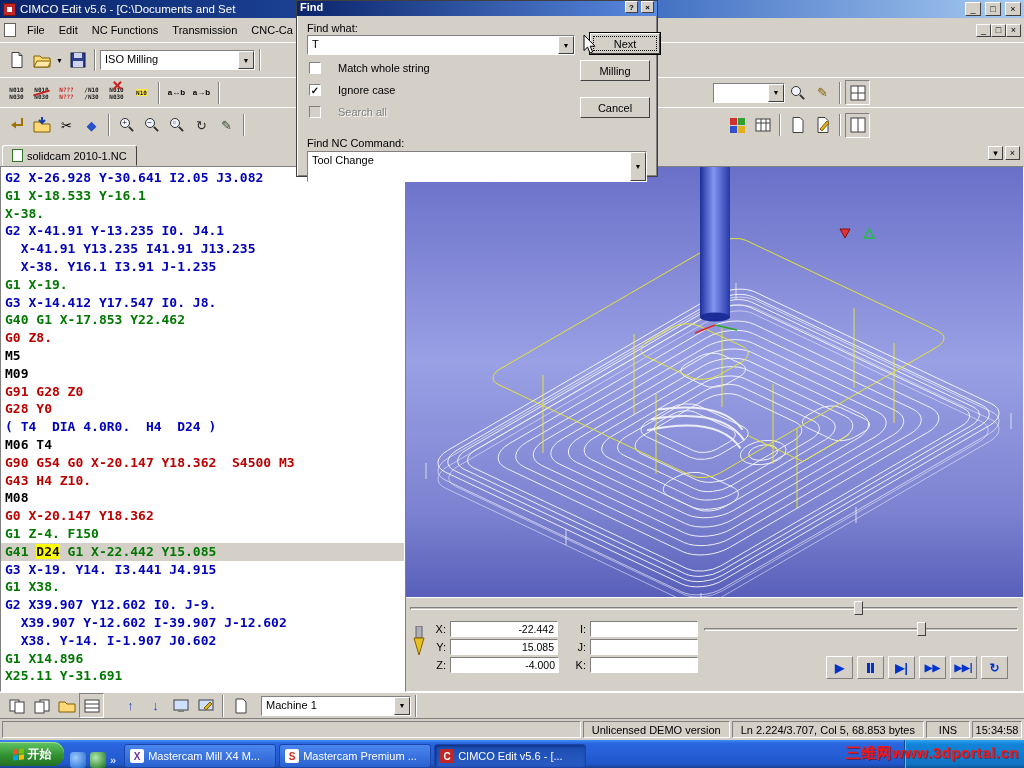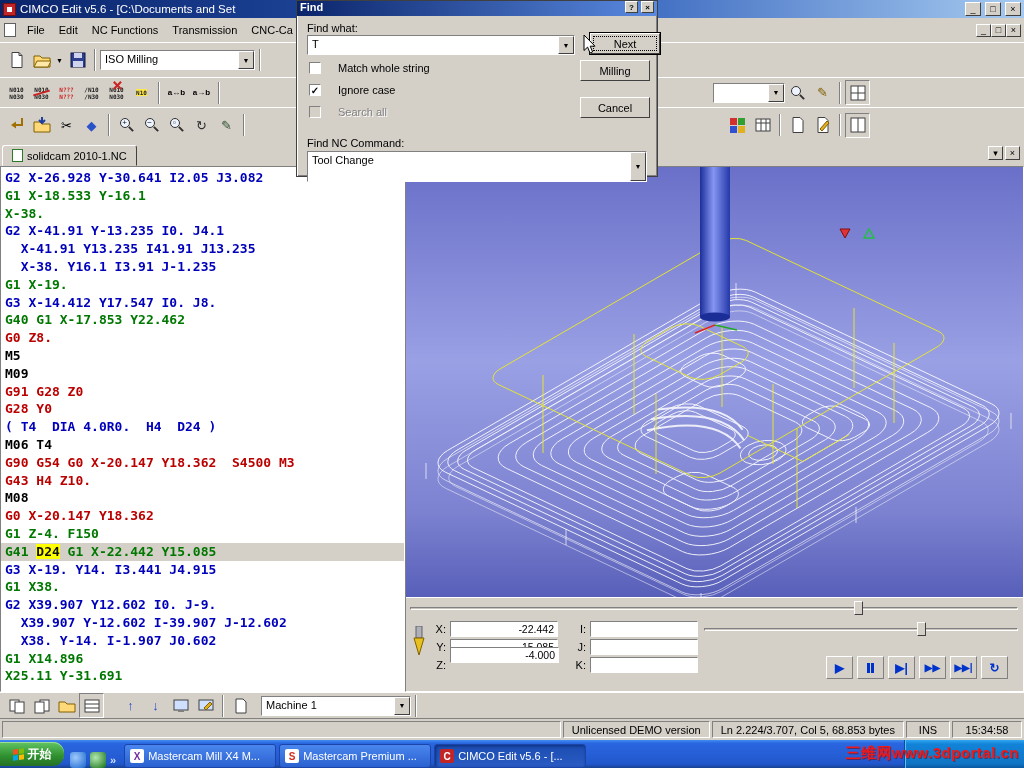--- a/index.html
+++ b/index.html
@@ -479,21 +479,21 @@
         <div class="cfield" style="left:44px;top:23px;width:108px">-22.442</div>
         <span class="clabel" style="left:166px;top:25px;width:14px">I:</span>
         <div class="cfield" style="left:184px;top:23px;width:108px"></div>
 
         <span class="clabel" style="left:24px;top:43px;width:16px">Y:</span>
         <div class="cfield" style="left:44px;top:41px;width:108px">15.085</div>
         <span class="clabel" style="left:166px;top:43px;width:14px">J:</span>
         <div class="cfield" style="left:184px;top:41px;width:108px"></div>
 
         <span class="clabel" style="left:24px;top:61px;width:16px">Z:</span>
-        <div class="cfield" style="left:44px;top:49px;width:109px">-4.000</div>
+        <div class="cfield" style="left:44px;top:59px;width:109px">-4.000</div>
         <span class="clabel" style="left:166px;top:61px;width:14px">K:</span>
         <div class="cfield" style="left:184px;top:59px;width:108px"></div>
 
         <div style="position:absolute;left:420px;top:58px;display:flex;gap:4px">
           <span class="pbtn">
               <span>▶</span>
             </span>
           <span class="pbtn">
               <span class="bar"></span>
               <span class="bar"></span>
@@ -570,21 +570,21 @@
       <span class="cbtn">▼</span>
     </div>
     <span class="sep"></span>
   </div>
 
   <div class="sbar">
     <span class="sseg grow"></span>
     <span class="sseg">Unlicensed DEMO version</span>
     <span class="sseg">Ln 2.224/3.707, Col 5, 68.853 bytes</span>
     <span class="sseg" style="width:44px;justify-content:center">INS</span>
-    <span class="sseg" style="width:70px;justify-content:center">15:34:58</span>
+    <span class="sseg" style="width:50px;justify-content:center">15:34:58</span>
   </div>
 
   <div class="taskbar">
     <div class="startbtn">
       <span class="flag">
           <i style="background:#f35325"></i>
           <i style="background:#81bc06"></i>
           <i style="background:#05a6f0"></i>
           <i style="background:#ffba08"></i>
         </span>

